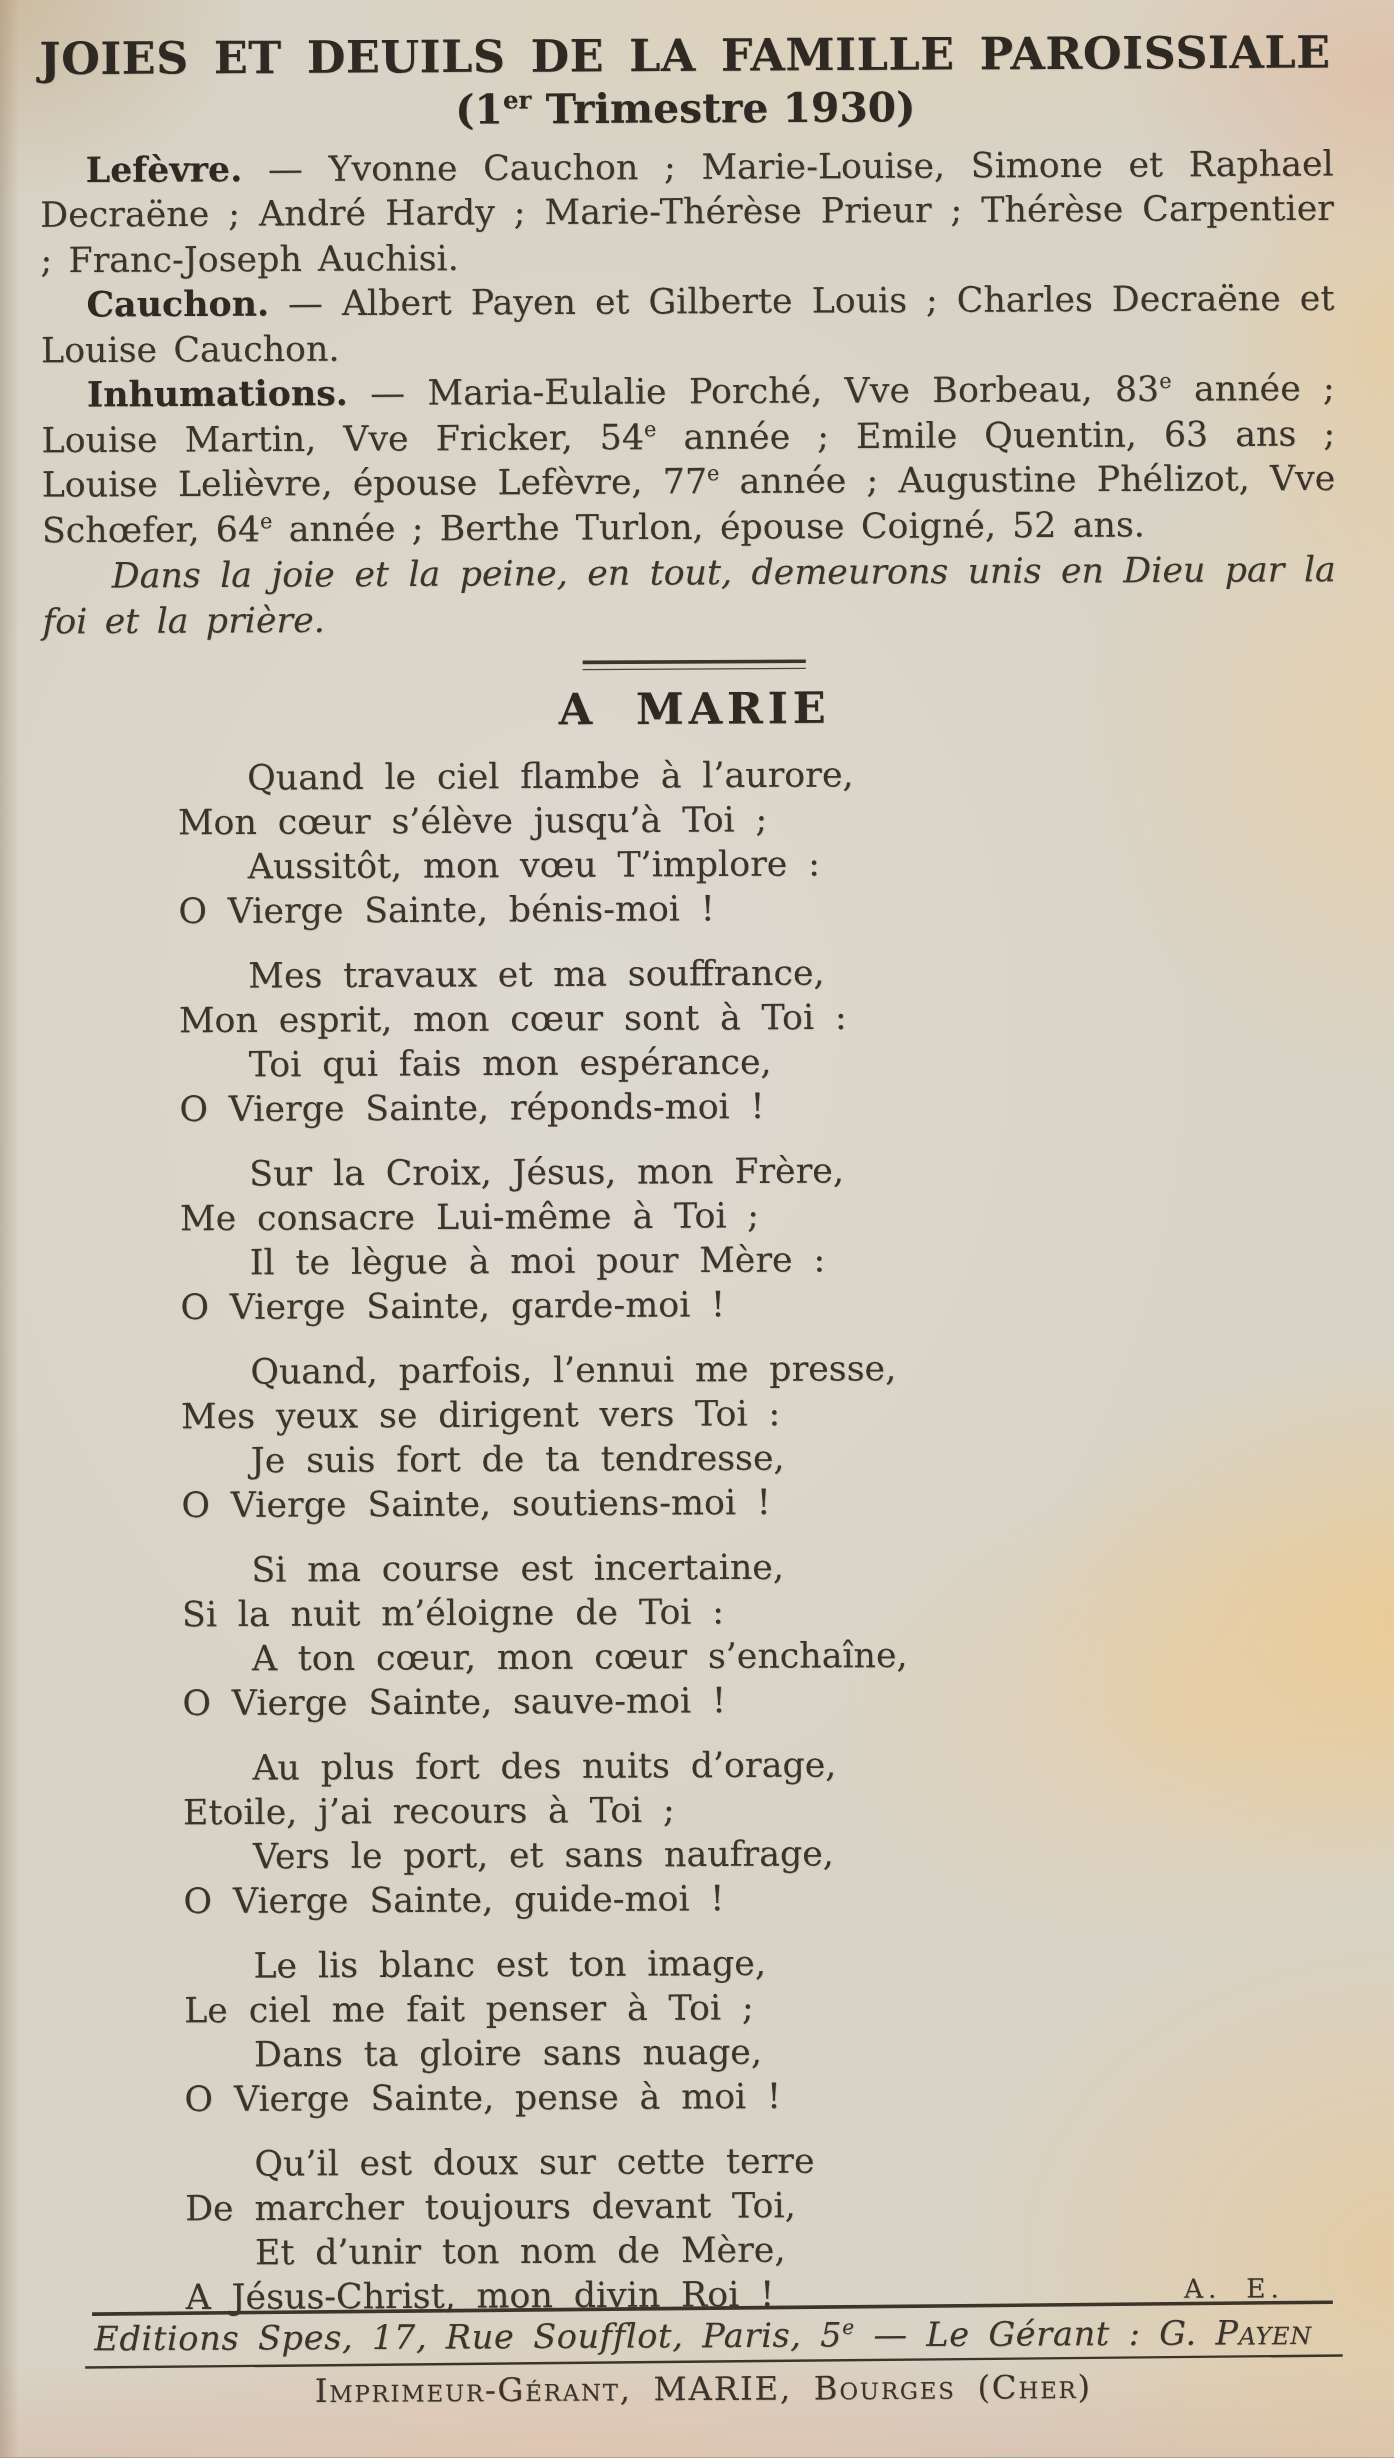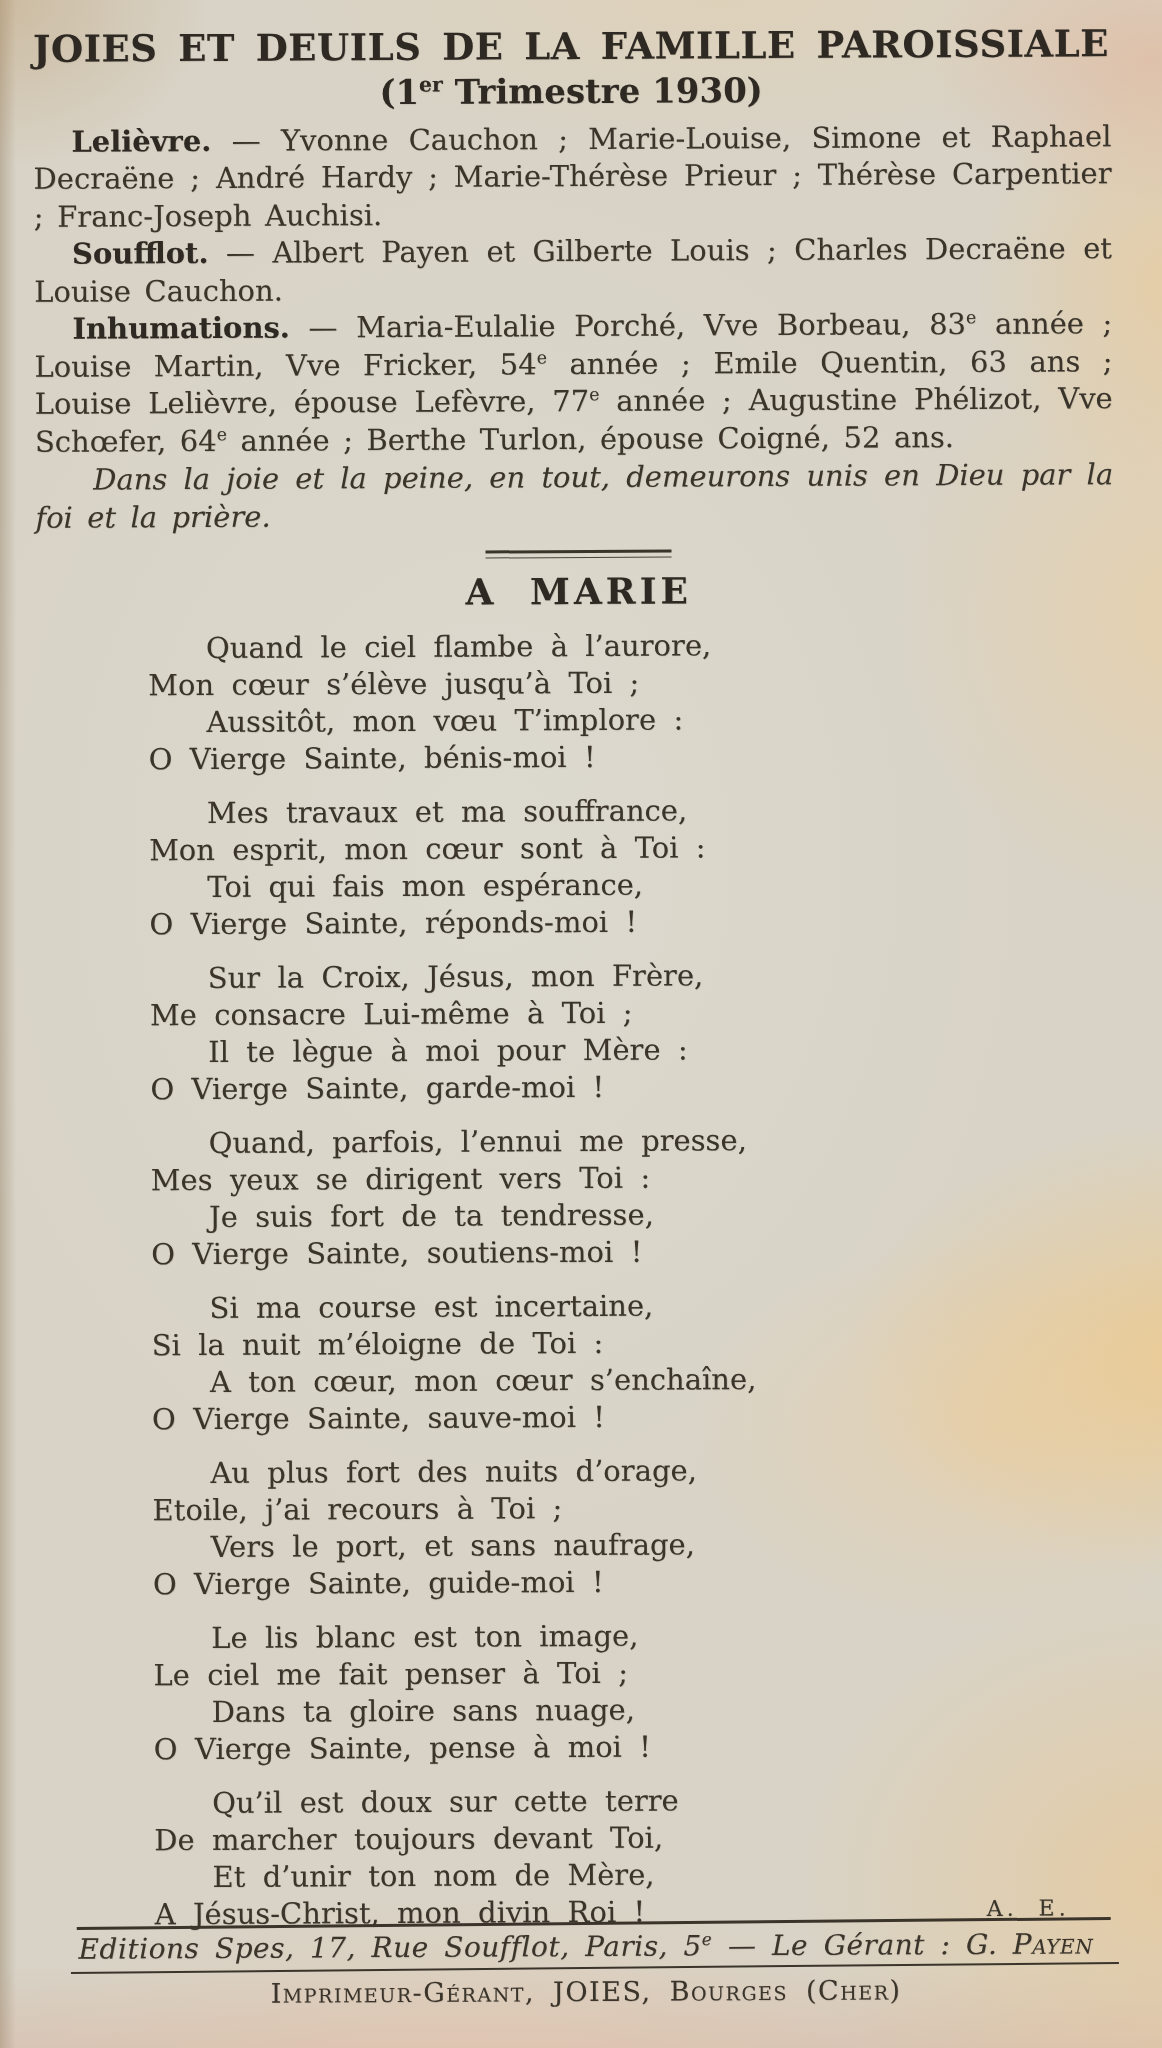--- a/index.html
+++ b/index.html
@@ -105,22 +105,22 @@
 </style>
 </head>
 <body>
 
 <div class="page">
   <div class="content">
 
     <h1 class="title">JOIES ET DEUILS DE LA FAMILLE PAROISSIALE</h1>
     <div class="subtitle"><span>(1</span><sup class="sup">er</sup><span> Trimestre 1930)</span></div>
 
-    <p class="para first"><span class="lead">Lelièvre.</span><span> — Yvonne Cauchon ; Marie-Louise, Simone et Raphael Decraëne ; André Hardy ; Marie-Thérèse Prieur ; Thérèse Carpentier ; Franc-Joseph Auchisi.</span></p>
-    <p class="para"><span class="lead">Soufflot.</span><span> — Albert Payen et Gilberte Louis ; Charles Decraëne et Louise Cauchon.</span></p>
+    <p class="para first"><span class="lead">Lefèvre.</span><span> — Yvonne Cauchon ; Marie-Louise, Simone et Raphael Decraëne ; André Hardy ; Marie-Thérèse Prieur ; Thérèse Carpentier ; Franc-Joseph Auchisi.</span></p>
+    <p class="para"><span class="lead">Cauchon.</span><span> — Albert Payen et Gilberte Louis ; Charles Decraëne et Louise Cauchon.</span></p>
     <p class="para"><span class="lead">Inhumations.</span><span> — Maria-Eulalie Porché, Vve Borbeau, 83</span><sup class="sup">e</sup><span> année ; Louise Martin, Vve Fricker, 54</span><sup class="sup">e</sup><span> année ; Emile Quentin, 63 ans ; Louise Lelièvre, épouse Lefèvre, 77</span><sup class="sup">e</sup><span> année ; Augustine Phélizot, Vve Schœfer, 64</span><sup class="sup">e</sup><span> année ; Berthe Turlon, épouse Coigné, 52 ans.</span></p>
     <p class="motto">Dans la joie et la peine, en tout, demeurons unis en Dieu par la foi et la prière.</p>
 
     <div class="divider"></div>
 
     <h2 class="poem-title">A MARIE</h2>
 
     <div class="poem">
       <div class="stanza">
         <div class="pline ind">Quand le ciel flambe à l’aurore,</div>
@@ -170,17 +170,17 @@
         <div class="pline ind">Et d’unir ton nom de Mère,</div>
         <div class="pline">A Jésus-Christ, mon divin Roi !</div>
         <div class="poem-signature">A. E.</div>
       </div>
     </div>
 
     <div class="footer">
       <div class="rule-top"></div>
       <div class="imprint"><span>Editions Spes, 17, Rue Soufflot, Paris, 5</span><sup class="sup">e</sup><span> — Le Gérant : G. </span><span class="sc">Payen</span></div>
       <div class="rule-bottom"></div>
-      <div class="printer"><span class="sc">Imprimeur-Gérant, </span><span>JOIES, </span><span class="sc">Bourges (Cher)</span></div>
+      <div class="printer"><span class="sc">Imprimeur-Gérant, </span><span>MARIE, </span><span class="sc">Bourges (Cher)</span></div>
     </div>
 
   </div>
 </div>
 
 </body></html>

